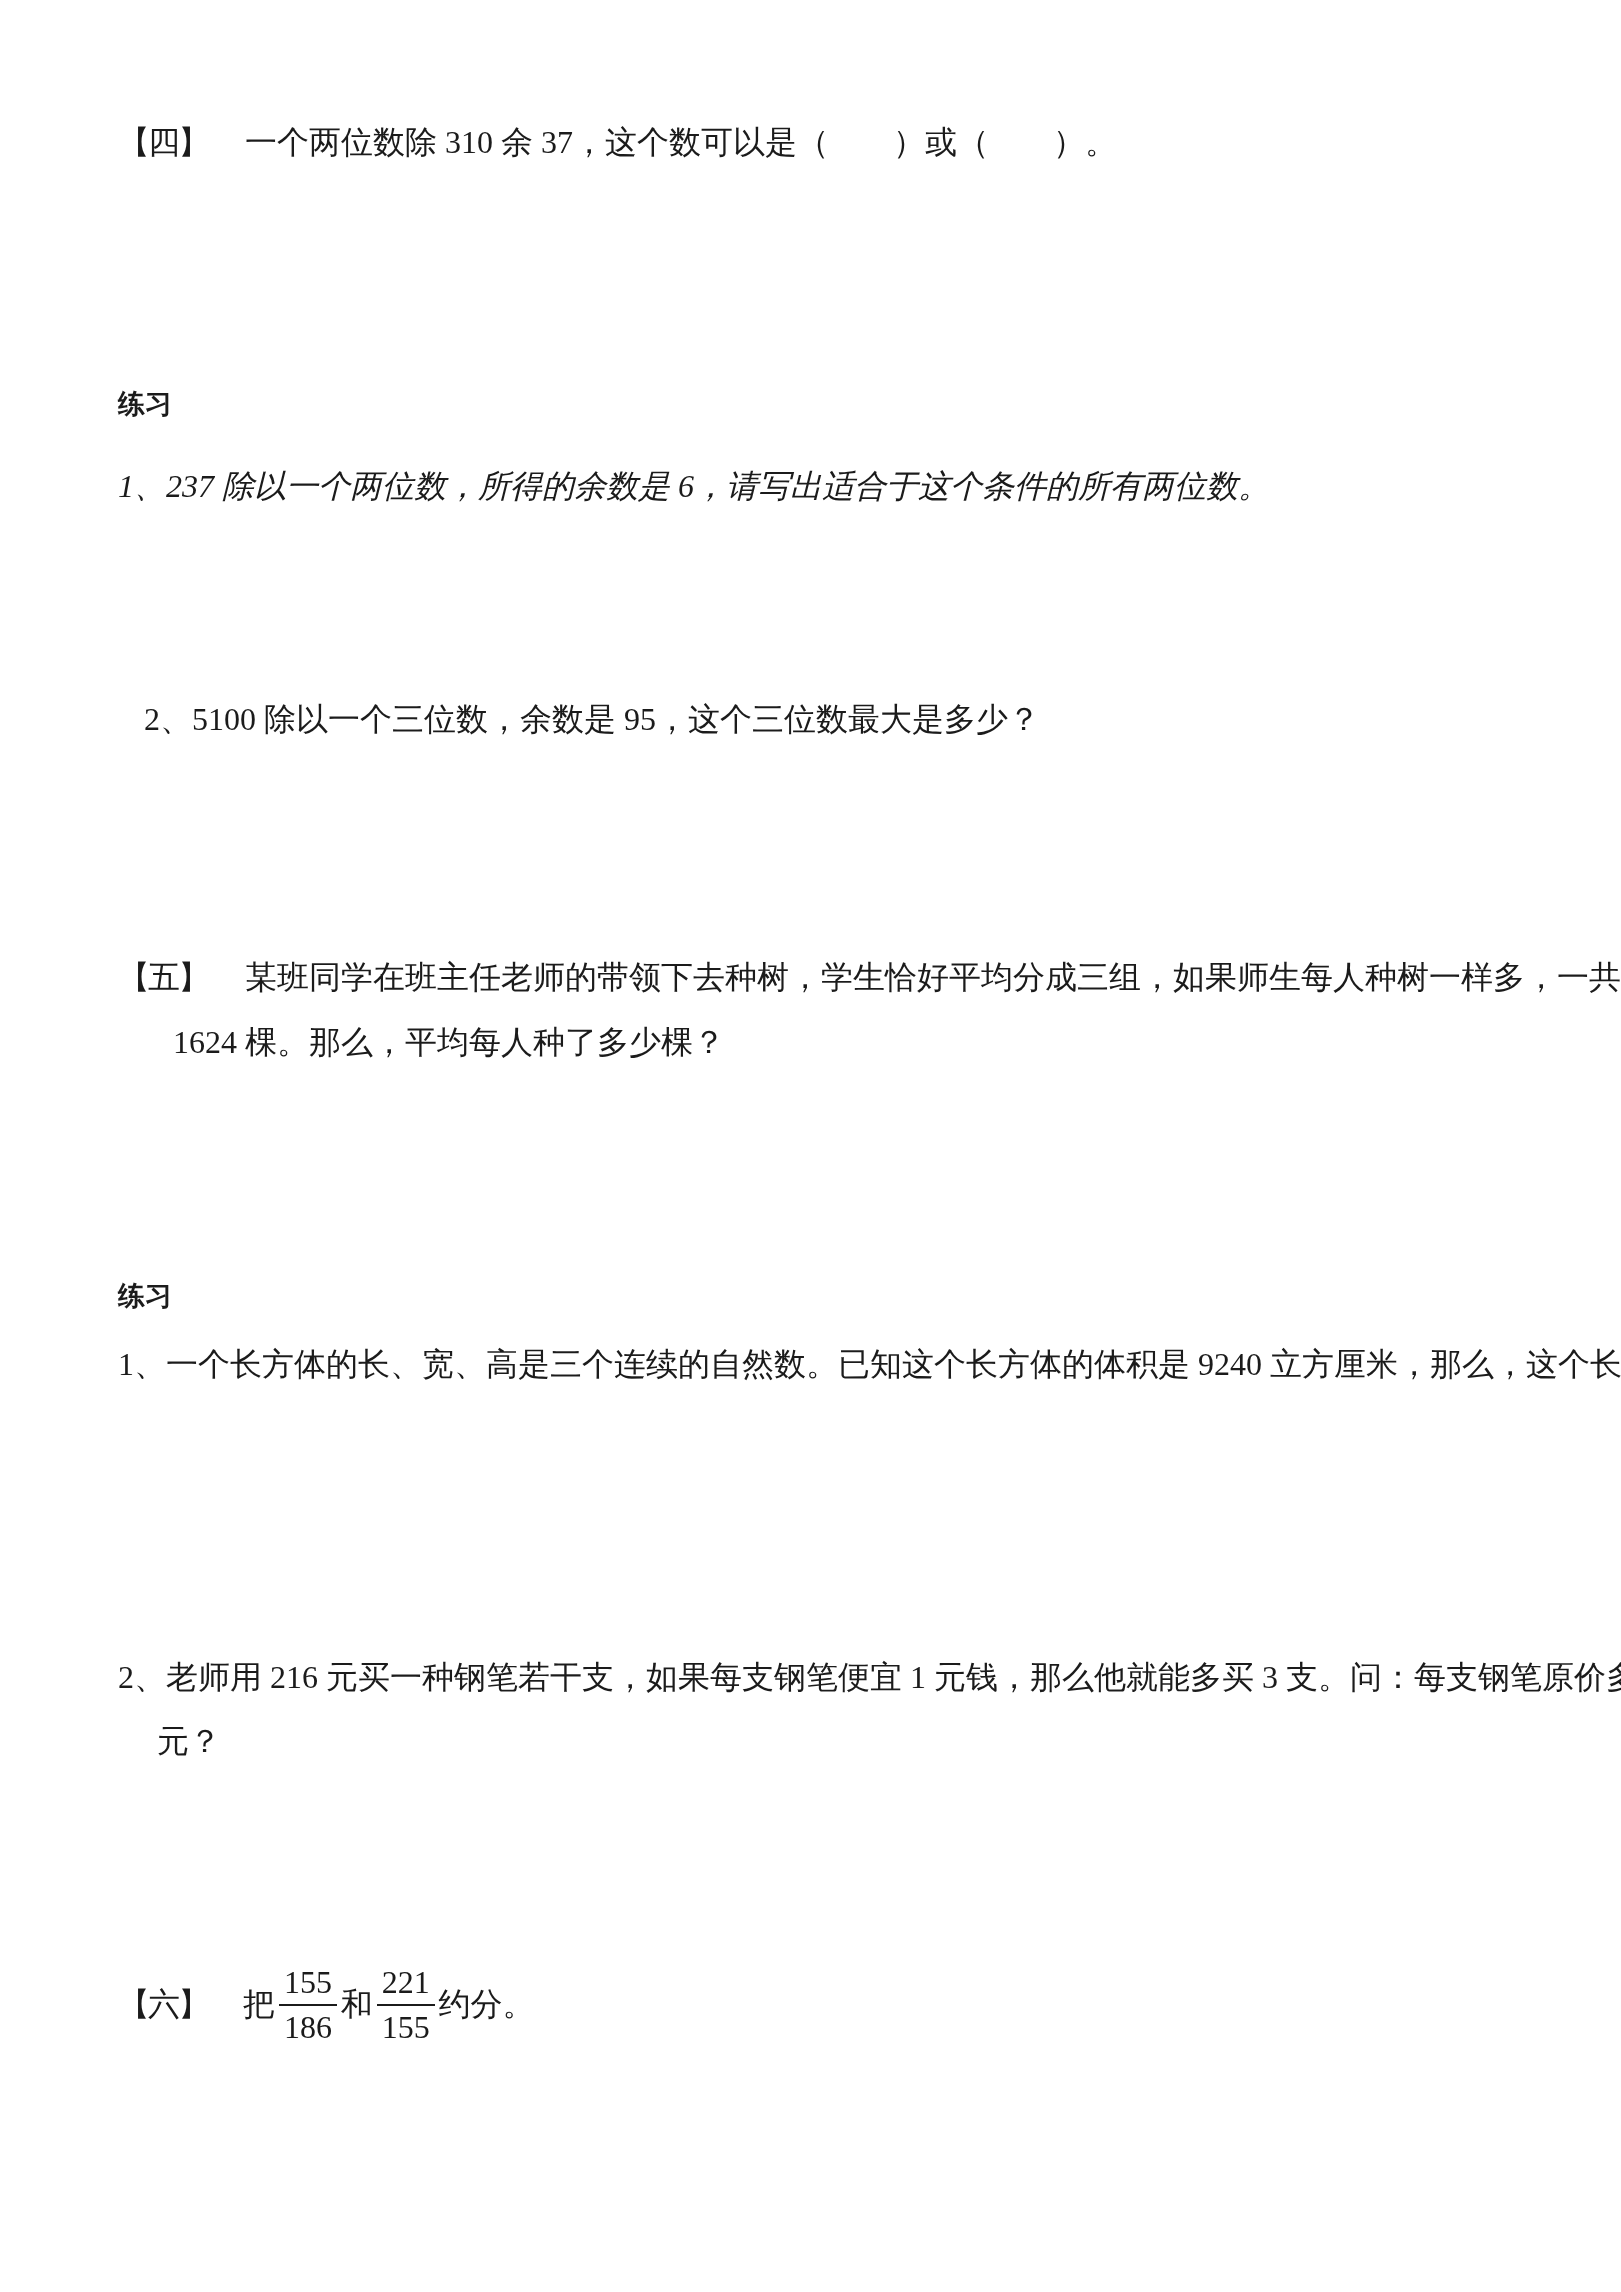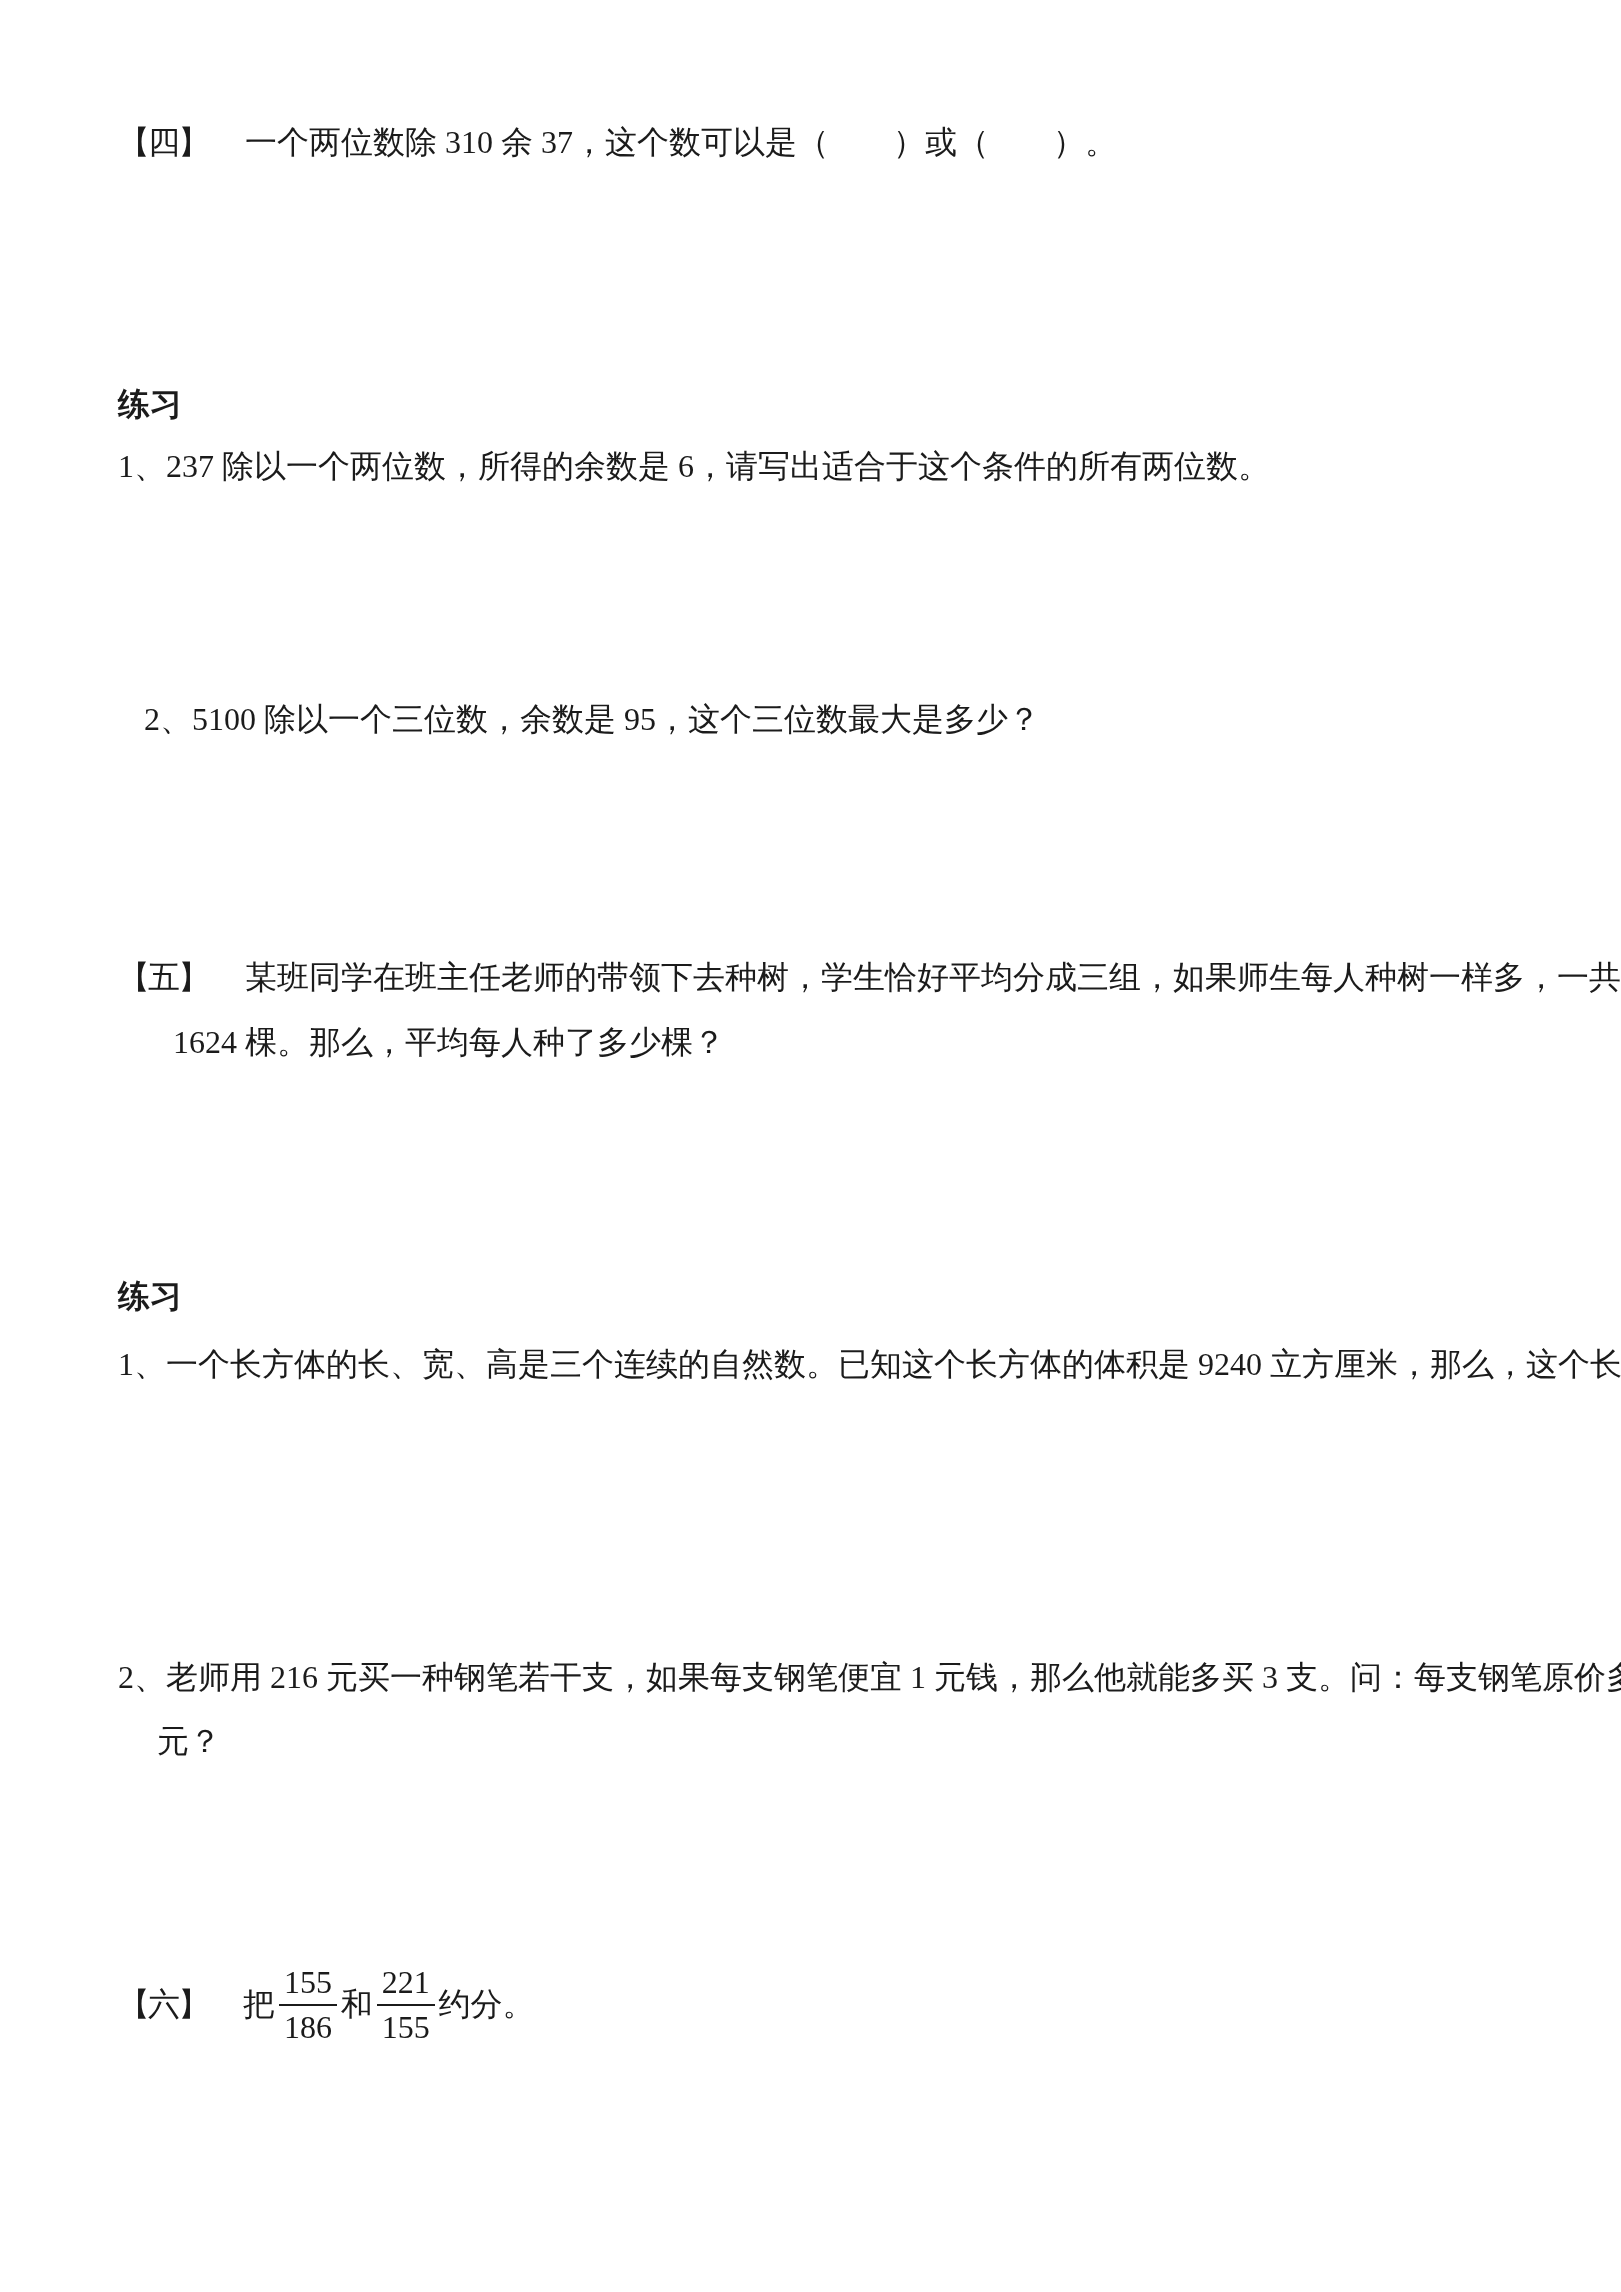--- a/index.html
+++ b/index.html
@@ -28,21 +28,21 @@
     align-items: baseline;
   }
   .marker {
     flex: 0 0 auto;
     margin-right: 37px;
     letter-spacing: -2px;
   }
   .practice-heading {
     font-weight: bold;
     font-family: "Liberation Sans", "DejaVu Sans", sans-serif;
-    font-size: 32px;
+    font-size: 27px;
   }
   .frac-row {
     display: flex;
     align-items: center;
   }
   .frac-row .marker {
     margin-right: 35px;
   }
   .frac {
     display: inline-flex;
@@ -64,21 +64,21 @@
 
 <div class="page">
 
   <div class="line marker-row" style="top:120px; left:118px;">
     <span class="marker">【四】</span>
     <span>一个两位数除 310 余 37，这个数可以是（　　）或（　　）。</span>
   </div>
 
   <div class="line practice-heading" style="top:382px; left:118px;">练习</div>
 
-  <div class="line" style="top:444px; left:118px;">1、237 除以一个两位数，所得的余数是 6，请写出适合于这个条件的所有两位数。</div>
+  <div class="line" style="top:464px; left:118px;font-style:italic;">1、237 除以一个两位数，所得的余数是 6，请写出适合于这个条件的所有两位数。</div>
 
   <div class="line" style="top:697px; left:118px;margin-left:26px;">2、5100 除以一个三位数，余数是 95，这个三位数最大是多少？</div>
 
   <div class="line marker-row" style="top:955px; left:118px;">
     <span class="marker">【五】</span>
     <span>某班同学在班主任老师的带领下去种树，学生恰好平均分成三组，如果师生每人种树一样多，一共种了</span>
   </div>
 
   <div class="line" style="top:1020px; left:173px;">1624 棵。那么，平均每人种了多少棵？</div>
 

